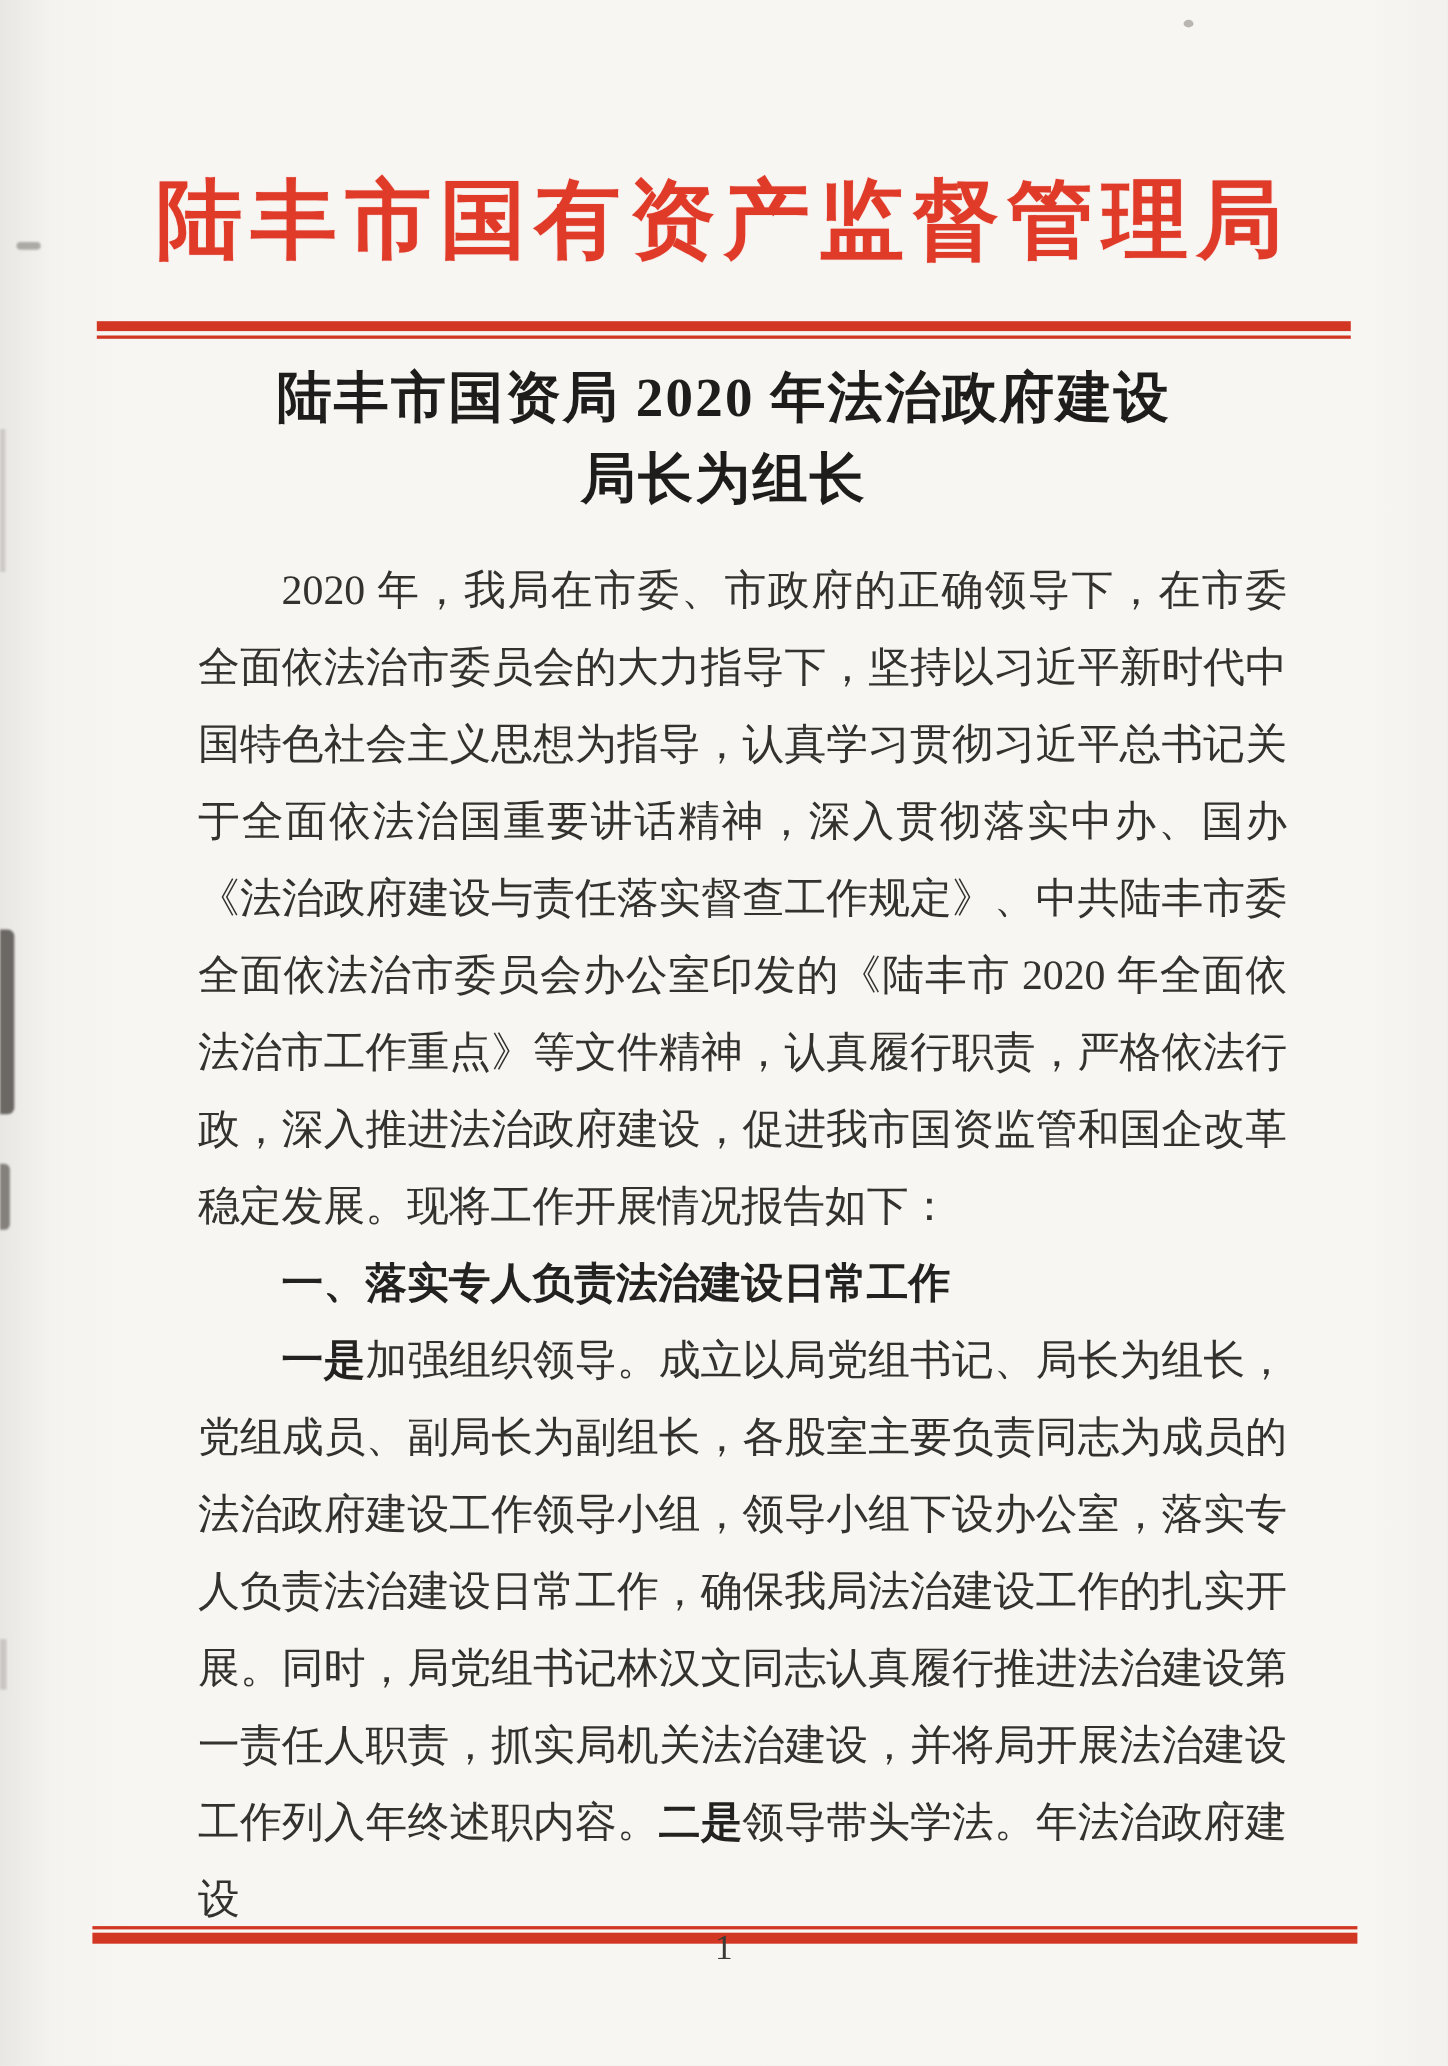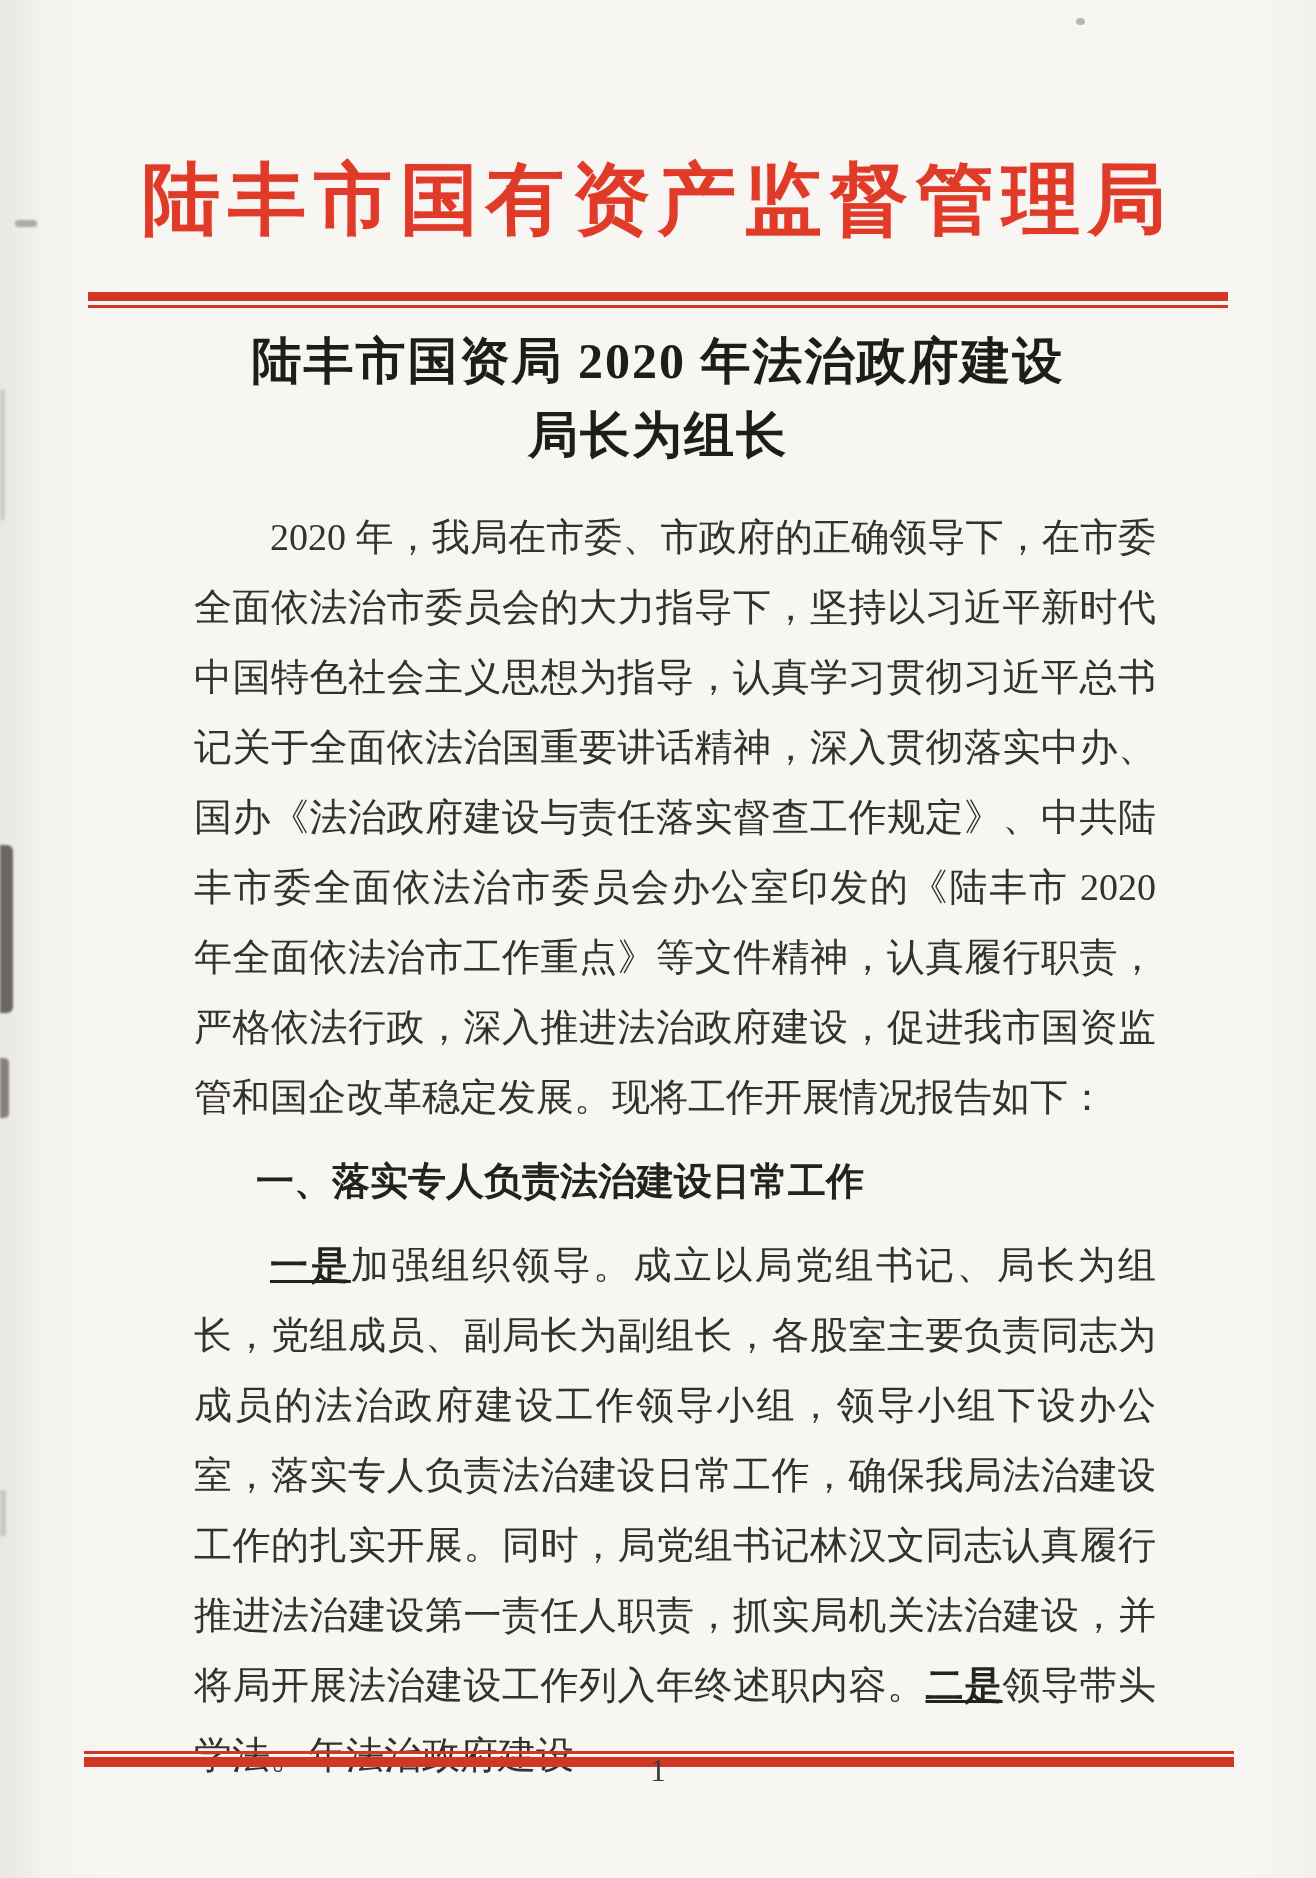--- a/index.html
+++ b/index.html
@@ -56,35 +56,34 @@
   
   .content {
     margin: 30px 146px 0 180px; 
     width: 990px;
     font-size: 38px;
     line-height: 70px;
     letter-spacing: 0px;
     color: #34322f;
     text-align: justify;
   }
-  .para { margin: 14px; text-indent: 2em; }
+  .para { margin: 0; text-indent: 2em; }
   .section-heading {
     margin: 0;
     font-size: 38px;
     line-height: 70px;
     text-indent: 2em;
     font-weight: bold;
     font-family: "Liberation Sans", "DejaVu Sans", sans-serif;
     color: #242220;
   }
   .bold-run {
     font-weight: bold;
     font-family: "Liberation Sans", "DejaVu Sans", sans-serif;
     color: #242220;
-    text-decoration: underline;
   }
 
   
   .footer-rule { position: absolute; left: 84px; top: 1699px; width: 1150px; }
   .footer-rule .rule-thin { height: 3px; }
   .footer-rule .rule-gap { height: 3px; }
   .footer-rule .rule-thick { height: 10px; }
   .page-number {
     position: absolute; left: 0; top: 1752px;
     width: 100%; text-align: center;

